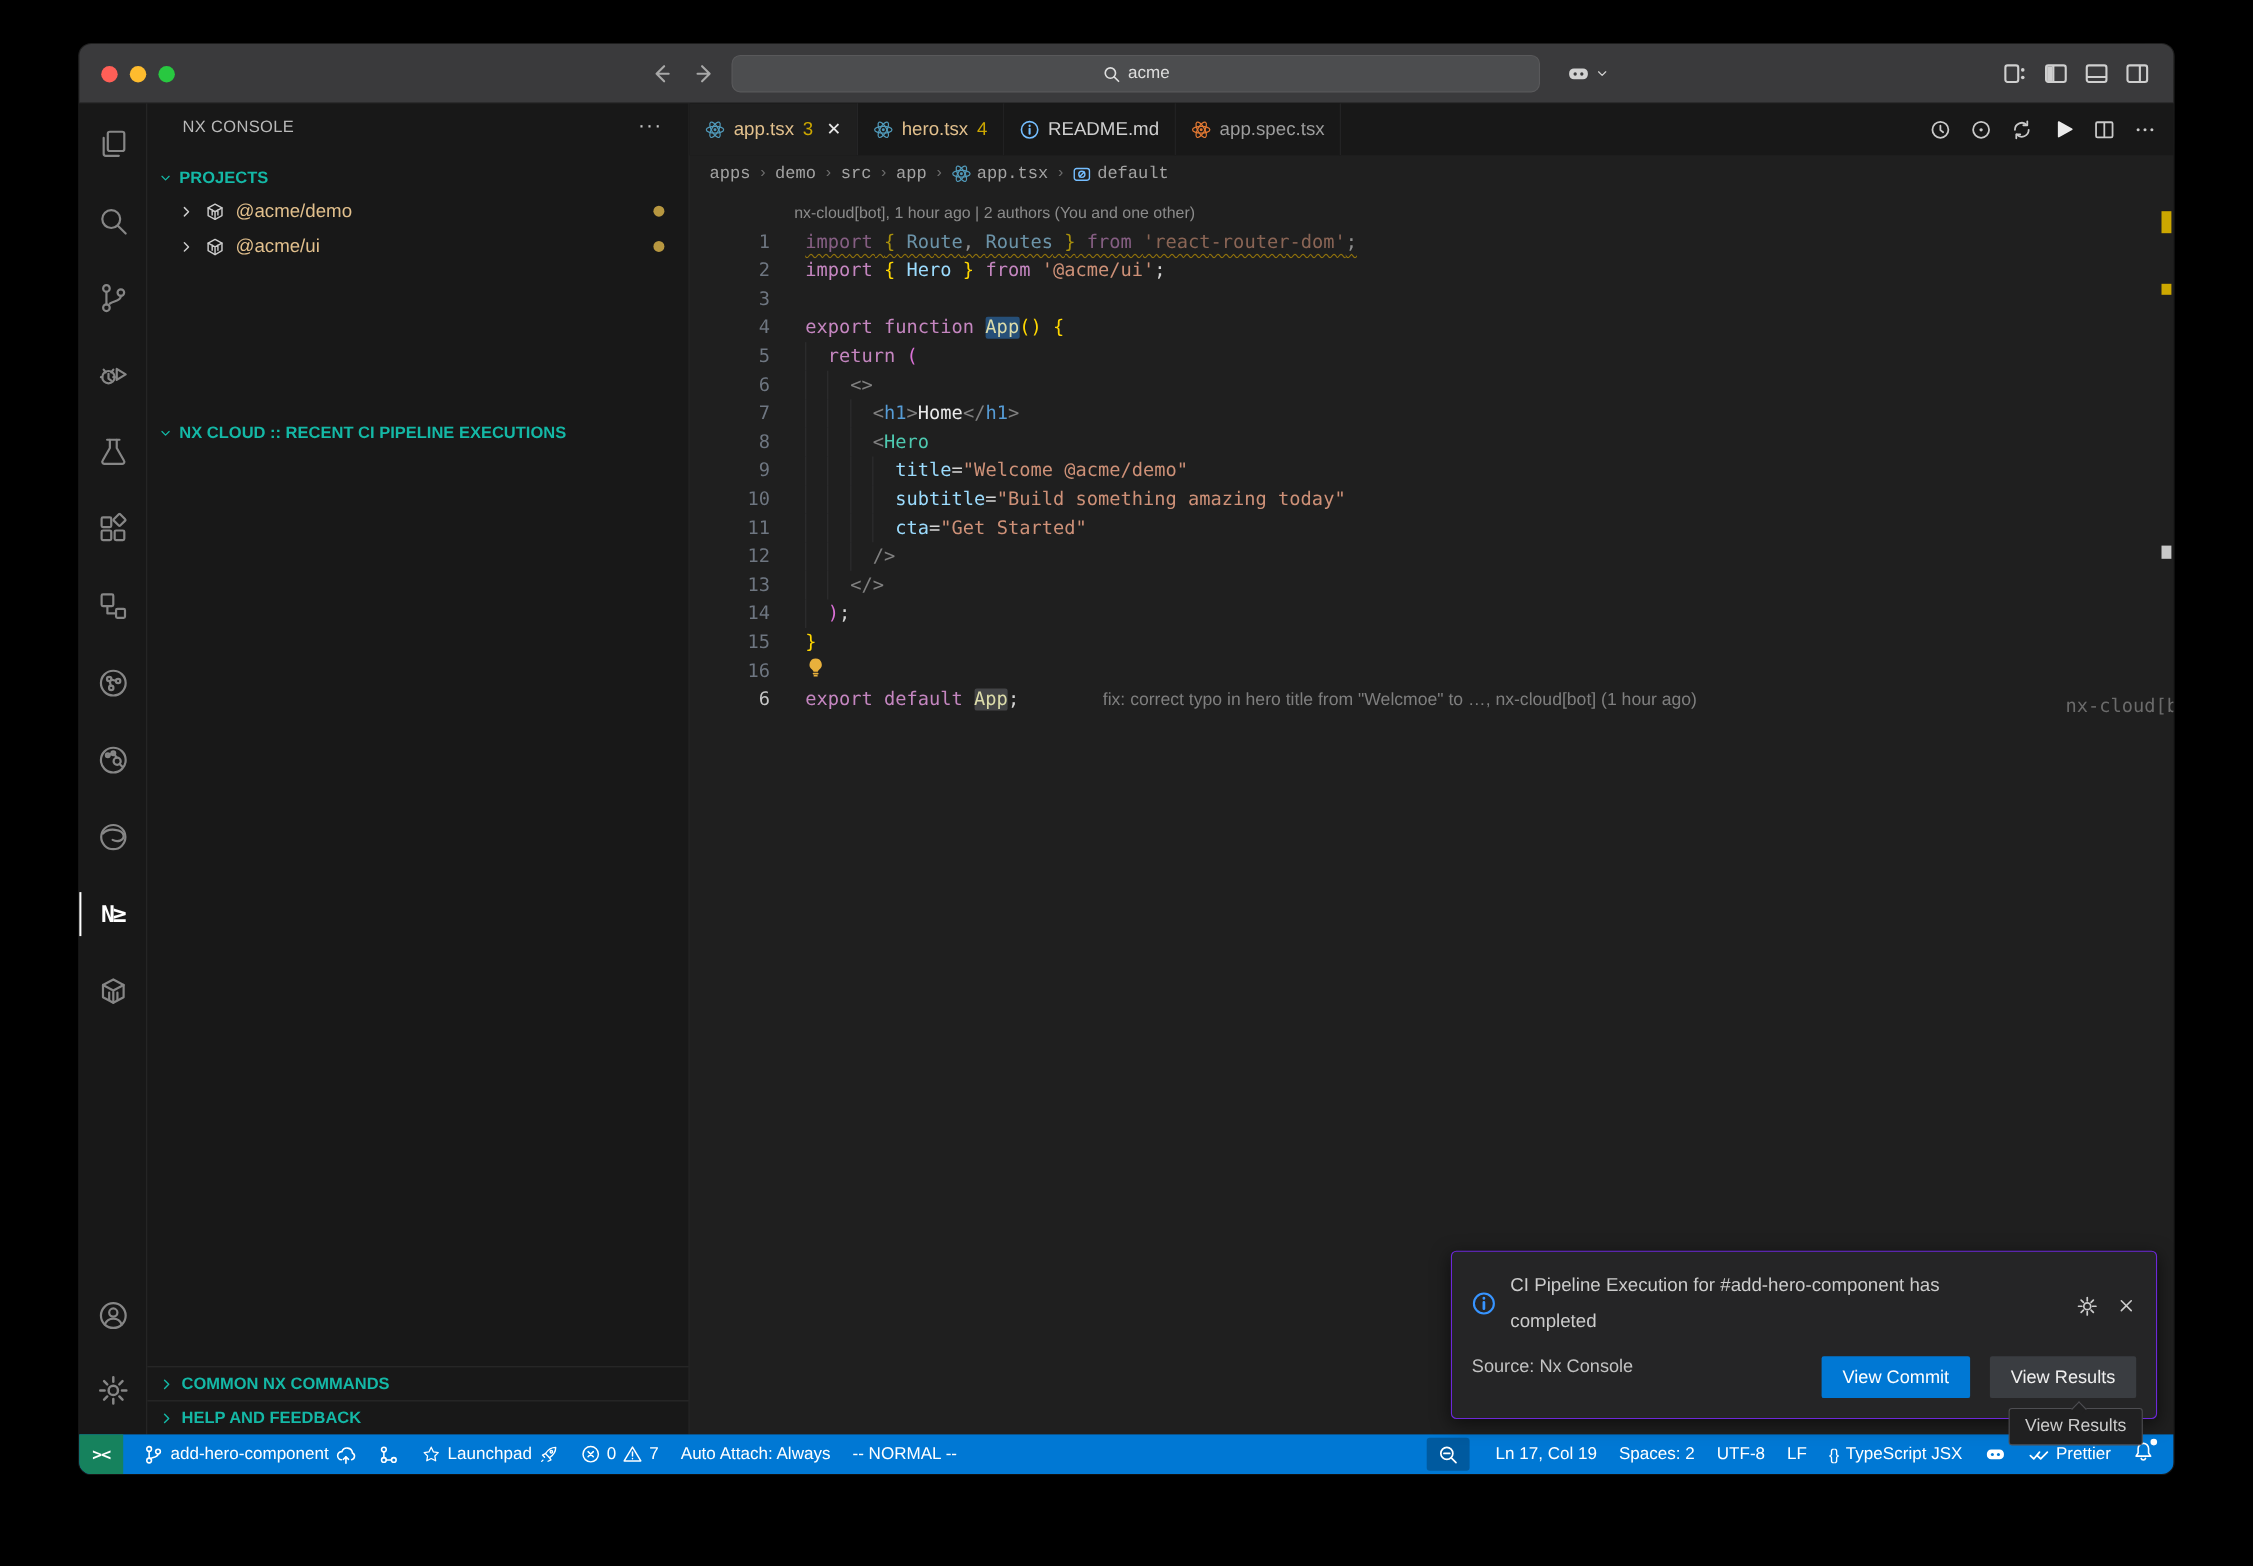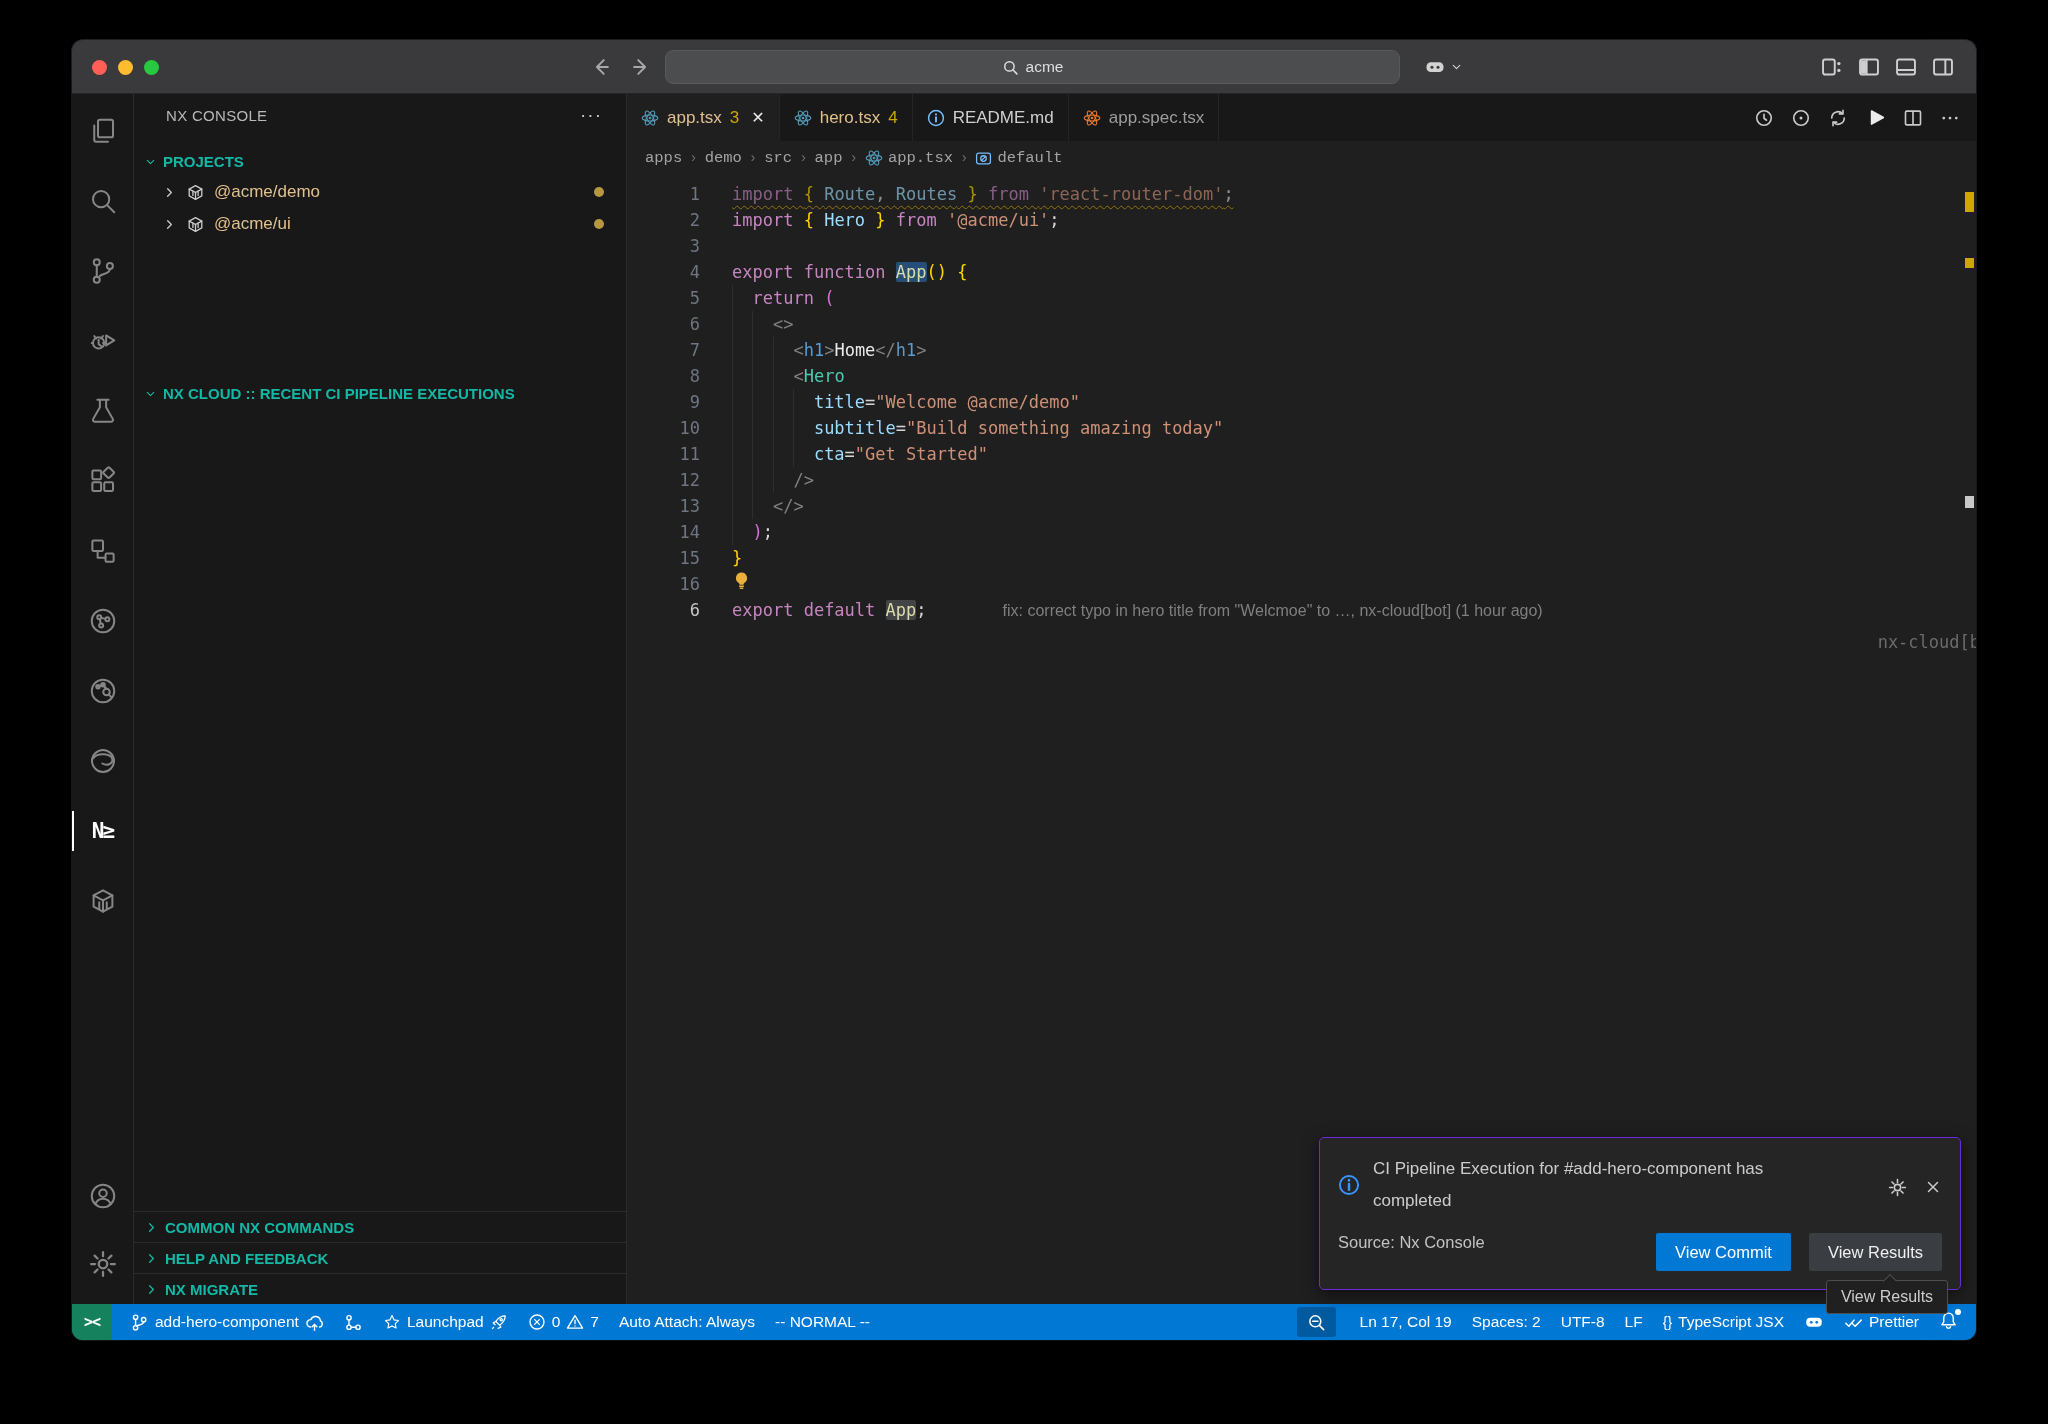--- a/index.html
+++ b/index.html
@@ -395,28 +395,20 @@
             <span>COMMON NX COMMANDS</span>
           </div>
           <div class="sb-section-head">
             <span class="icon">
               <svg viewBox="0 0 16 16" width="15" height="15" fill="none" stroke="currentColor" stroke-width="1.4" stroke-linecap="round" stroke-linejoin="round">
                 <path d="M6 4l4 4-4 4"></path>
               </svg>
             </span>
             <span>HELP AND FEEDBACK</span>
           </div>
-          <div class="sb-section-head">
-            <span class="icon">
-              <svg viewBox="0 0 16 16" width="15" height="15" fill="none" stroke="currentColor" stroke-width="1.4" stroke-linecap="round" stroke-linejoin="round">
-                <path d="M6 4l4 4-4 4"></path>
-              </svg>
-            </span>
-            <span>NX MIGRATE</span>
-          </div>
         </div>
     </div>
 
     <div class="editor">
       <div class="tabbar">
         <div style="display:flex;" id="tabs">
             <div class="tab active mod">
               <span class="icon">
                 <span style="color:#519aba">
                   <svg viewBox="0 0 16 16" width="18" height="18" fill="none" stroke="currentColor" stroke-width="1" stroke-linecap="round" stroke-linejoin="round">
@@ -547,20 +539,21 @@
                   <rect x="1.5" y="3" width="13" height="10" rx="2"></rect>
                   <circle cx="8" cy="8" r="2.6"></circle>
                   <path d="M6 10l4-4"></path>
                 </svg>
               </span>
             </span>
             <span>default</span>
           </span>
         </div>
       <div class="code-area" id="code-area">
+        <div class="blame-header">nx-cloud[bot], 1 hour ago | 2 authors (You and one other)</div>
         <div id="code-lines">
             <div class="cl">
               <div class="gutter">1</div>
               <div class="ctext dim"><span class="squiggle"><span style="color: rgb(197, 134, 192);">import </span><span style="color: rgb(255, 215, 0);">{ </span><span style="color: rgb(156, 220, 254);">Route</span><span style="color: rgb(212, 212, 212);">, </span><span style="color: rgb(156, 220, 254);">Routes</span><span style="color: rgb(255, 215, 0);"> }</span><span style="color: rgb(197, 134, 192);"> from </span><span style="color: rgb(206, 145, 120);">'react-router-dom'</span><span style="color: rgb(212, 212, 212);">;</span></span></div>
             </div>
             <div class="cl">
               <div class="gutter">2</div>
               <div class="ctext"><span style="color: rgb(197, 134, 192);">import </span><span style="color: rgb(255, 215, 0);">{ </span><span style="color: rgb(156, 220, 254);">Hero</span><span style="color: rgb(255, 215, 0);"> }</span><span style="color: rgb(197, 134, 192);"> from </span><span style="color: rgb(206, 145, 120);">'@acme/ui'</span><span style="color: rgb(212, 212, 212);">;</span></div>
             </div>
             <div class="cl">

